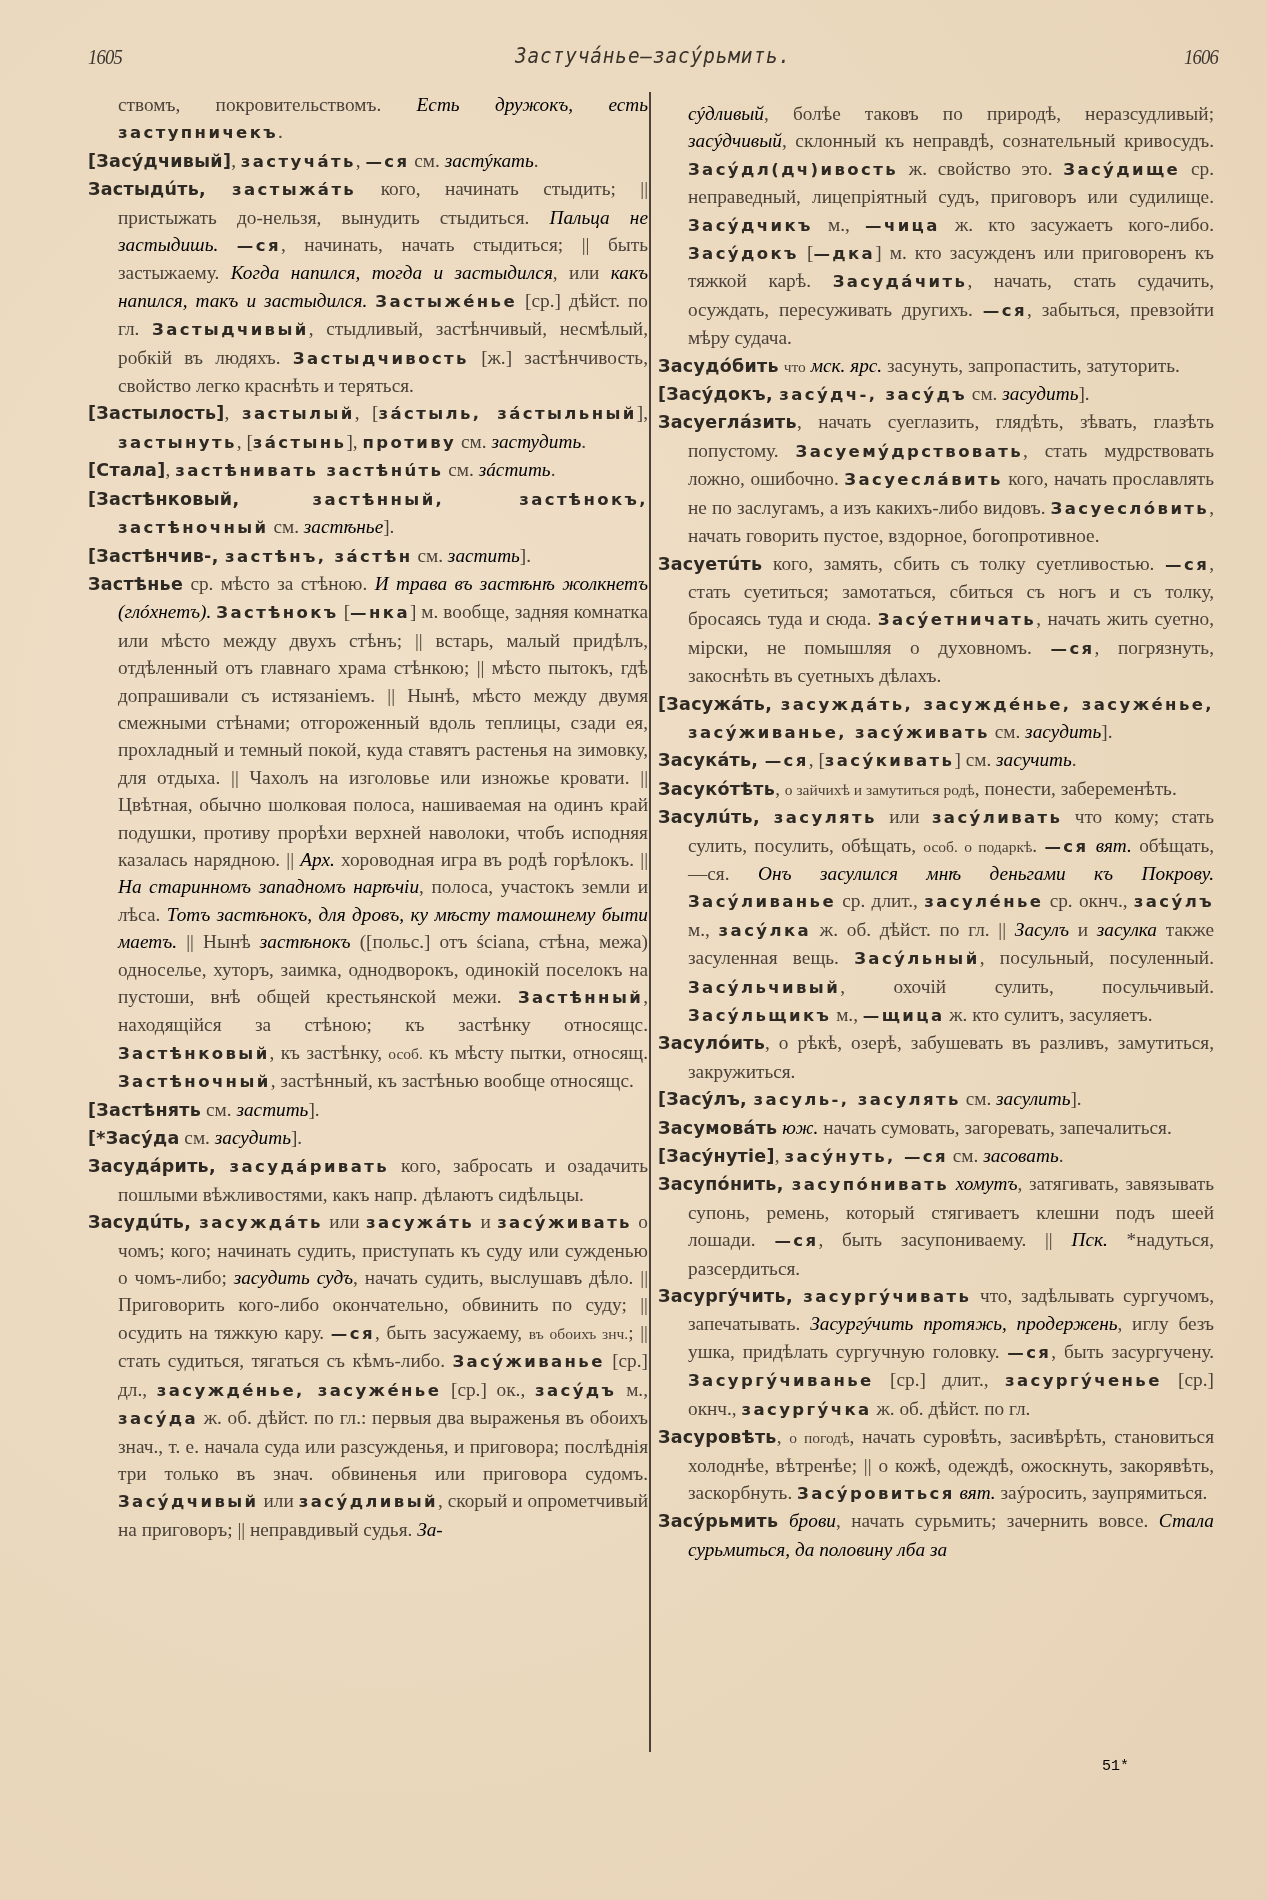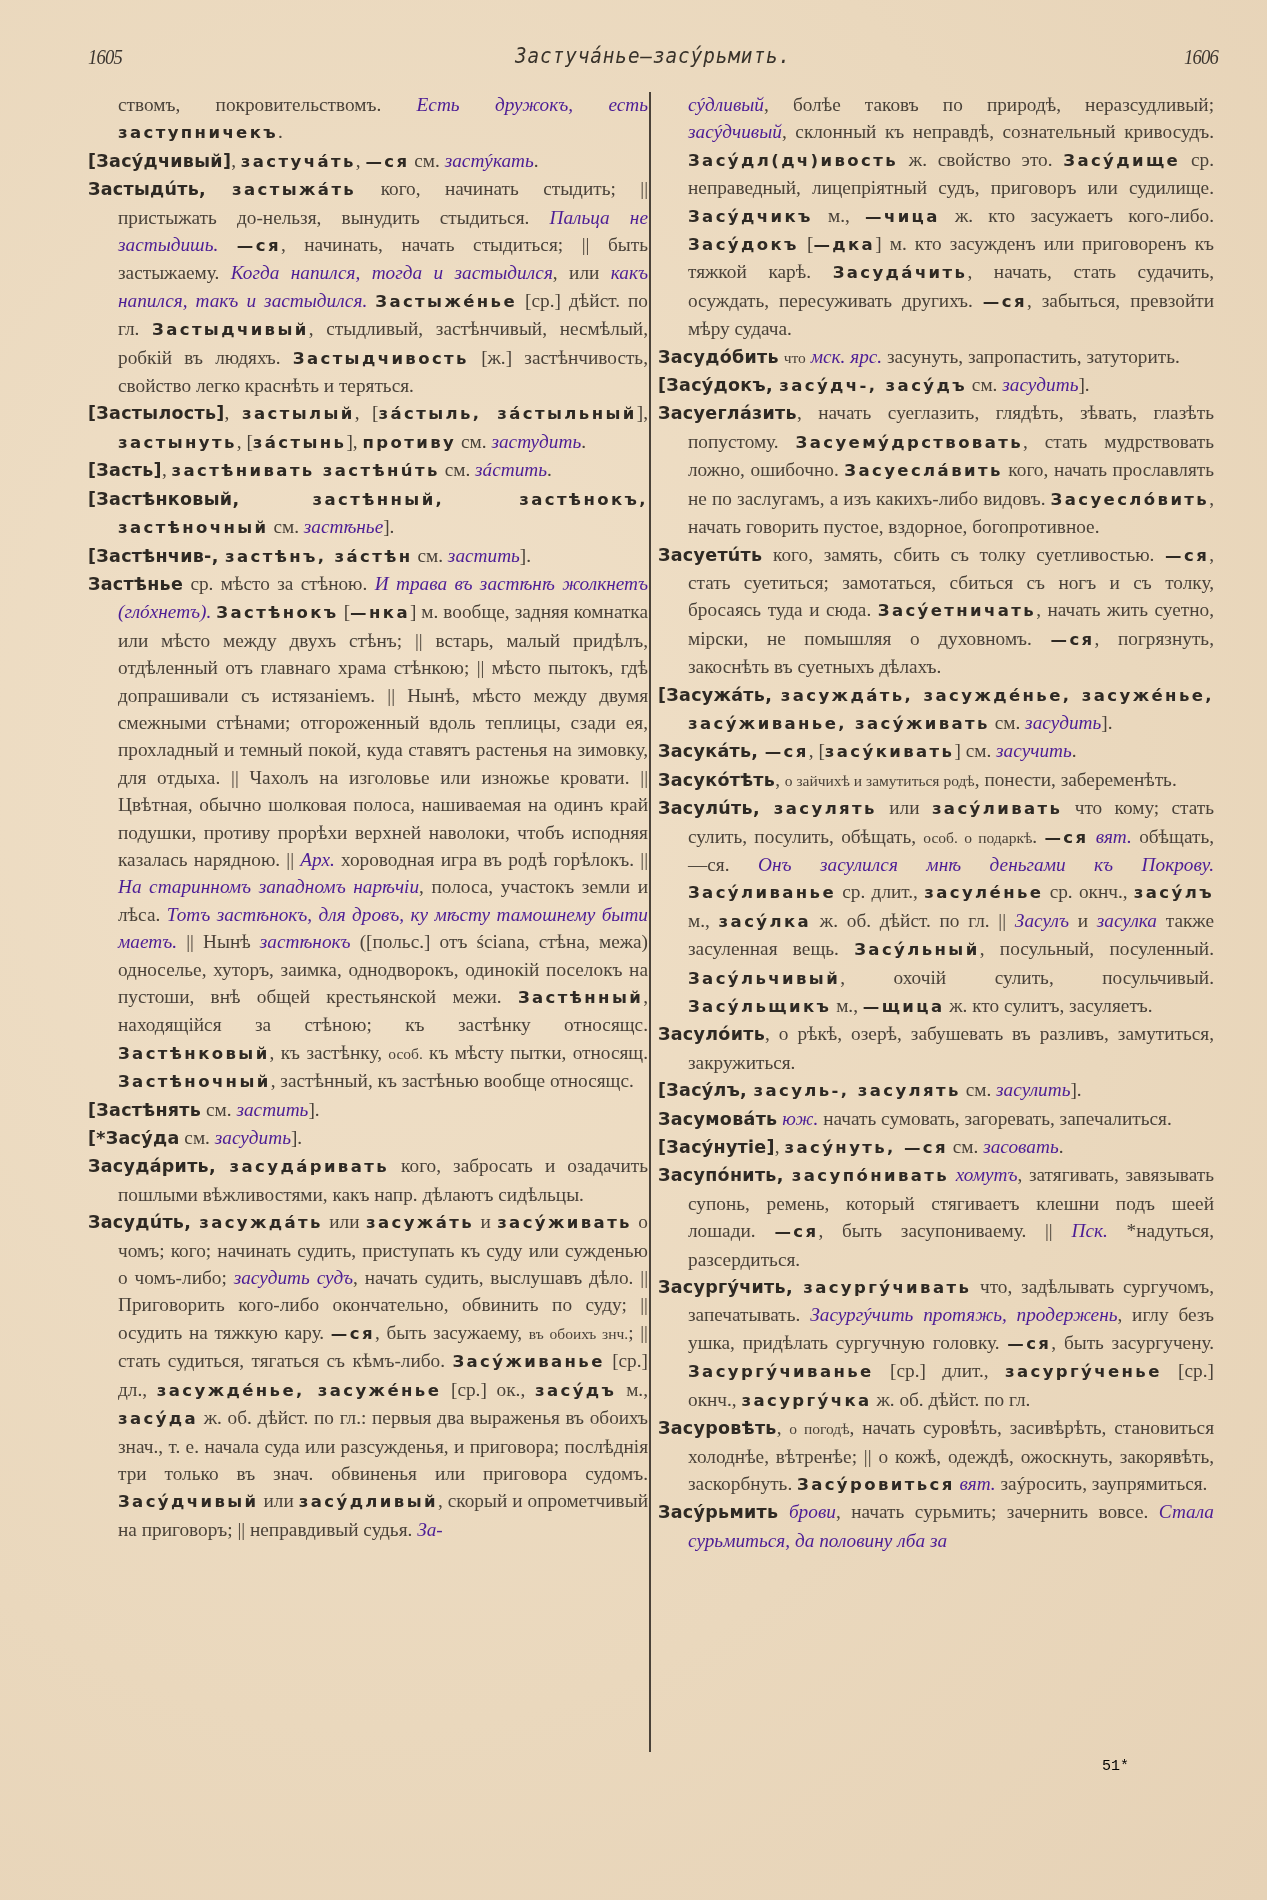--- a/index.html
+++ b/index.html
@@ -21,45 +21,45 @@
   .pnum.right { right:0; transform-origin:right; }
   .title { position:absolute; left:0; right:0; top:0; text-align:center; font-size:21px; letter-spacing:1px; font-family:"DejaVu Sans Mono", monospace; color:#38322a; transform:scaleX(0.92);}
   .col {
     position:absolute; top:91px; width:560px;
     font-family:"Liberation Serif", serif;
     font-size:19.3px; line-height:27.4px;
     text-align:justify;
     color:#4a4239;
   }
   .col.left { left:88px; }
-  .col.right { left:658px; width:556px; }
+  .col.right { left:658px; width:556px;margin-top:9px; }
   .divider { position:absolute; left:649px; top:92px; width:1.5px; height:1660px; background:#4a4239; }
   .entry { margin:0; padding-left:30px; text-indent:-30px; }
   .entry.cont { text-indent:0; }
   b.h { font-family:"DejaVu Sans", sans-serif; font-weight:bold; font-size:17.5px; color:#2e2923; letter-spacing:0.3px; }
   b.s { font-family:"DejaVu Sans", sans-serif; font-weight:bold; font-size:16.5px; letter-spacing:2.4px; color:#2e2923; }
-  i { font-style:italic; color:#4c1d95; }
+  i { font-style:italic; color:#000000; }
   .sm { font-size:15.5px; }
   .footer-sig { position:absolute; left:1102px; top:1758px; font-size:15px; font-family:Liberation Mono, monospace; color:#000000; }
 </style>
 </head>
 <body>
 
 <div class="header">
   <span class="pnum left">1605</span>
   <span class="title">Застучáнье—засýрьмить.</span>
   <span class="pnum right">1606</span>
 </div>
 
 <div class="col left" id="col-left">
     <p class="entry cont"><span>ствомъ, покровительствомъ. </span><i>Есть дружокъ, есть</i><span> </span><b class="s">заступничекъ</b><span>.</span></p>
     <p class="entry"><b class="h">[Засýдчивый]</b><span>, </span><b class="s">застучáть</b><span>, </span><b class="s">—ся</b><span> см. </span><i>застýкать</i><span>.</span></p>
     <p class="entry"><b class="h">Застыдúть, </b><b class="s">застыжáть</b><span> кого, начинать стыдить; || пристыжать до-нельзя, вынудить стыдиться. </span><i>Пальца не застыдишь.</i><span> </span><b class="s">—ся</b><span>, начинать, начать стыдиться; || быть застыжаему. </span><i>Когда напился, тогда и застыдился</i><span>, или </span><i>какъ напился, такъ и застыдился.</i><span> </span><b class="s">Застыжéнье</b><span> [ср.] дѣйст. по гл. </span><b class="s">Застыдчивый</b><span>, стыдливый, застѣнчивый, несмѣлый, робкій въ людяхъ. </span><b class="s">Застыдчивость</b><span> [ж.] застѣнчивость, свойство легко краснѣть и теряться.</span></p>
     <p class="entry"><b class="h">[Застылость]</b><span>, </span><b class="s">застылый</b><span>, [</span><b class="s">зáстыль, зáстыльный</b><span>], </span><b class="s">застынуть</b><span>, [</span><b class="s">зáстынь</b><span>], </span><b class="s">противу</b><span> см. </span><i>застудить</i><span>.</span></p>
-    <p class="entry"><b class="h">[Засть]</b><span>, </span><b class="s">застѣнивать застѣнúть</b><span> см. </span><i>зáстить</i><span>.</span></p>
+    <p class="entry"><b class="h">[Стала]</b><span>, </span><b class="s">застѣнивать застѣнúть</b><span> см. </span><i>зáстить</i><span>.</span></p>
     <p class="entry"><b class="h">[Застѣнковый, </b><b class="s">застѣнный, застѣнокъ, застѣночный</b><span> см. </span><i>застѣнье</i><span>].</span></p>
     <p class="entry"><b class="h">[Застѣнчив-, </b><b class="s">застѣнъ, зáстѣн</b><span> см. </span><i>застить</i><span>].</span></p>
     <p class="entry"><b class="h">Застѣнье</b><span> ср. мѣсто за стѣною. </span><i>И трава въ застѣнѣ жолкнетъ (глóхнетъ).</i><span> </span><b class="s">Застѣнокъ</b><span> [</span><b class="s">—нка</b><span>] м. вообще, задняя комнатка или мѣсто между двухъ стѣнъ; || встарь, малый придѣлъ, отдѣленный отъ главнаго храма стѣнкою; || мѣсто пытокъ, гдѣ допрашивали съ истязаніемъ. || Нынѣ, мѣсто между двумя смежными стѣнами; отгороженный вдоль теплицы, сзади ея, прохладный и темный покой, куда ставятъ растенья на зимовку, для отдыха. || Чахолъ на изголовье или изножье кровати. || Цвѣтная, обычно шолковая полоса, нашиваемая на одинъ край подушки, противу прорѣхи верхней наволоки, чтобъ исподняя казалась нарядною. || </span><i>Арх.</i><span> хороводная игра въ родѣ горѣлокъ. || </span><i>На старинномъ западномъ нарѣчіи</i><span>, полоса, участокъ земли и лѣса. </span><i>Тотъ застѣнокъ, для дровъ, ку мѣсту тамошнему быти маетъ.</i><span> || Нынѣ </span><i>застѣнокъ</i><span> ([польс.] отъ ściana, стѣна, межа) односелье, хуторъ, заимка, однодворокъ, одинокій поселокъ на пустоши, внѣ общей крестьянской межи. </span><b class="s">Застѣнный</b><span>, находящійся за стѣною; къ застѣнку относящс. </span><b class="s">Застѣнковый</b><span>, къ застѣнку, </span><span class="sm">особ.</span><span> къ мѣсту пытки, относящ. </span><b class="s">Застѣночный</b><span>, застѣнный, къ застѣнью вообще относящс.</span></p>
     <p class="entry"><b class="h">[Застѣнять</b><span> см. </span><i>застить</i><span>].</span></p>
     <p class="entry"><b class="h">[*Засýда</b><span> см. </span><i>засудить</i><span>].</span></p>
     <p class="entry"><b class="h">Засудáрить, </b><b class="s">засудáривать</b><span> кого, забросать и озадачить пошлыми вѣжливостями, какъ напр. дѣлаютъ сидѣльцы.</span></p>
     <p class="entry"><b class="h">Засудúть, </b><b class="s">засуждáть</b><span> или </span><b class="s">засужáть</b><span> и </span><b class="s">засýживать</b><span> о чомъ; кого; начинать судить, приступать къ суду или сужденью о чомъ-либо; </span><i>засудить судъ</i><span>, начать судить, выслушавъ дѣло. || Приговорить кого-либо окончательно, обвинить по суду; || осудить на тяжкую кару. </span><b class="s">—ся</b><span>, быть засужаему, </span><span class="sm">въ обоихъ знч.</span><span>; || стать судиться, тягаться съ кѣмъ-либо. </span><b class="s">Засýживанье</b><span> [ср.] дл., </span><b class="s">засуждéнье, засужéнье</b><span> [ср.] ок., </span><b class="s">засýдъ</b><span> м., </span><b class="s">засýда</b><span> ж. об. дѣйст. по гл.: первыя два выраженья въ обоихъ знач., т. е. начала суда или разсужденья, и приговора; послѣднія три только въ знач. обвиненья или приговора судомъ. </span><b class="s">Засýдчивый</b><span> или </span><b class="s">засýдливый</b><span>, скорый и опрометчивый на приговоръ; || неправдивый судья. </span><i>За-</i></p>
   </div>
 <div class="divider"></div>
 <div class="col right" id="col-right">

